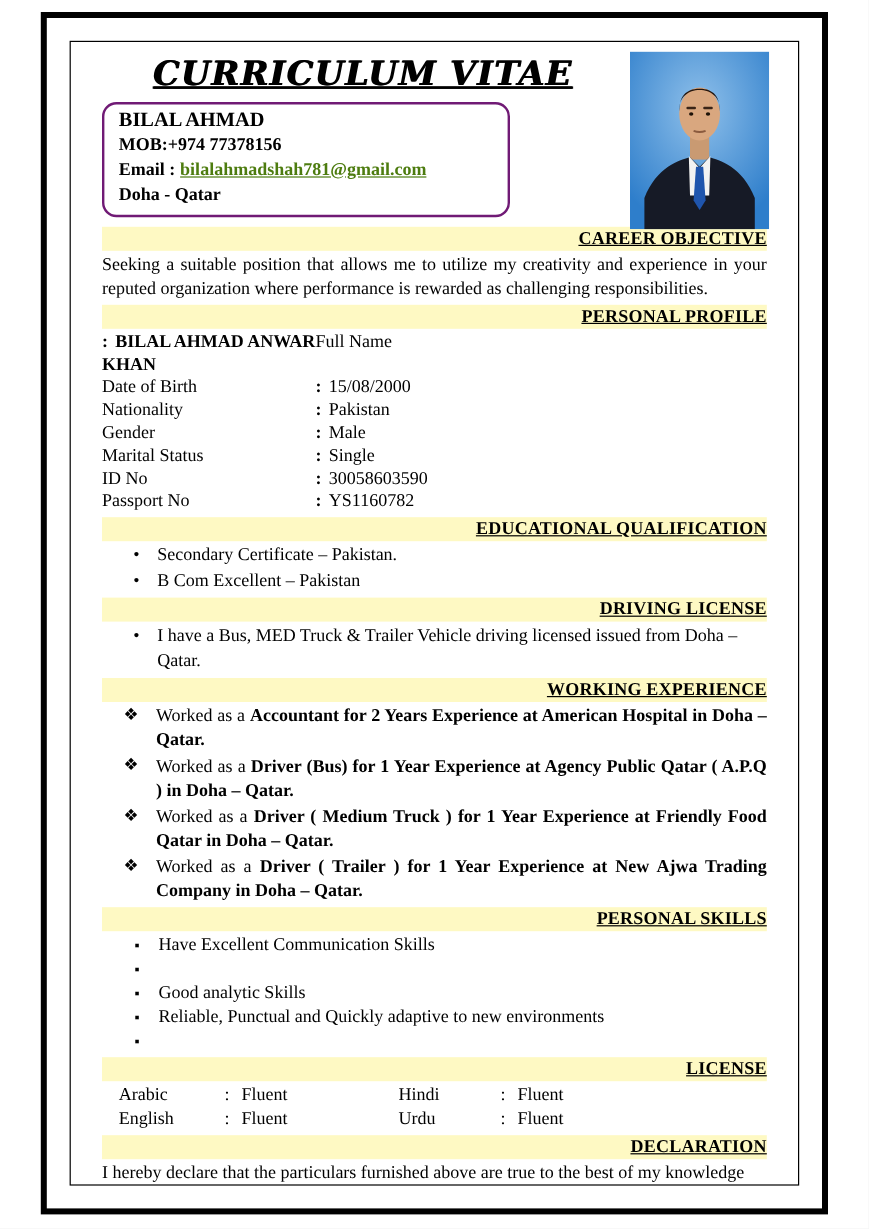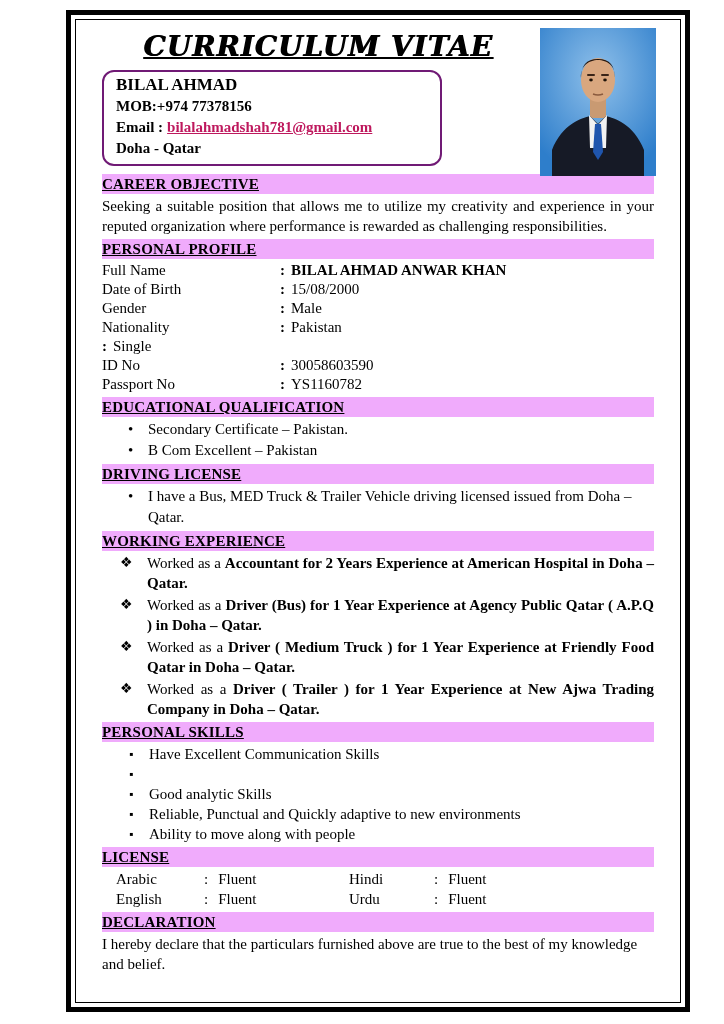--- a/index.html
+++ b/index.html
@@ -1,34 +1,34 @@
 <!DOCTYPE html>
 <html><head>
 <meta charset="utf-8">
 <style>
   * { margin:0; padding:0; box-sizing:border-box; }
   html,body { width:724px; height:1024px; }
   body { background:#e9e9e9; font-family:"Liberation Serif", serif; color:#000; }
   .page { position:relative; width:724px; height:1024px; background:#fff; overflow:hidden; }
-  .frame-outer { position:absolute; left:34px; right:34px; top:10px; bottom:12px; border:5px solid #000; padding:4px; background:#fff;margin-left:32px; }
+  .frame-outer { position:absolute; left:34px; right:34px; top:10px; bottom:12px; border:5px solid #000; padding:19px; background:#fff; }
   .frame-inner { width:100%; height:100%; border:1px solid #000; padding:10px 26px 6px; position:relative; overflow:hidden; }
 
   .cv-title { text-align:center; font-family:"DejaVu Serif", serif; font-weight:bold; font-style:italic;
     font-size:28px; line-height:34px; letter-spacing:1px; text-decoration:underline;
     text-decoration-thickness:2px; text-shadow:0.8px 0 0 #000; margin-right:120px; }
 
   .photo-wrap { position:absolute; top:8px; right:24px; width:116px; height:148px; }
   .photo-wrap svg { display:block; }
 
   .contact-box { width:340px; border:2px solid #701a75; border-radius:12px; padding:2px 12px 5px; margin-top:6px; }
   .contact-name { font-size:17px; font-weight:bold; line-height:22px; }
   .contact-line { font-size:15px; font-weight:bold; line-height:21px; }
-  .email-link { color:#be185d; text-decoration:underline; margin-left:4px; }
-
-  .sec-bar { background:#f0abfc; text-align:left; line-height:19px; margin:3px 0 2px;font-family:Liberation Serif, serif; }
+  .email-link { color:#4d7c0f; text-decoration:underline; margin-left:4px; }
+
+  .sec-bar { background:#fef9c3; text-align:right; line-height:19px; margin:3px 0 2px;font-family:Liberation Serif, serif; }
   .sec-title { font-weight:bold; text-decoration:underline; font-size:15px; letter-spacing:0.2px; }
 
   .para { font-size:15px; line-height:20px; text-align:justify; }
 
   .pp-row { display:grid; grid-template-columns:178px 1fr; font-size:15px; line-height:19px; }
   .pp-colon { font-weight:bold; margin-right:6px; }
   .bold { font-weight:bold; }
 
   .li-row { display:flex; font-size:15px; line-height:21px; }
   .li-dot { flex:0 0 20px; margin-left:26px; text-align:left; }
@@ -88,36 +88,37 @@
       <div class="sec-bar" style="margin-top:8px">
         <span class="sec-title">CAREER OBJECTIVE</span>
       </div>
       <div class="para">Seeking a suitable position that allows me to utilize my creativity and experience in your reputed organization where performance is rewarded as challenging responsibilities.</div>
 
       <div class="sec-bar">
         <span class="sec-title">PERSONAL PROFILE</span>
       </div>
       <div>
         <div class="pp-row">
+          <span><span class="pp-colon">:</span><span class="bold">BILAL AHMAD ANWAR KHAN</span></span>
           <span>Full Name</span>
-          <span><span class="pp-colon">:</span><span class="bold">BILAL AHMAD ANWAR KHAN</span></span>
         </div>
         <div class="pp-row">
           <span>Date of Birth</span>
           <span><span class="pp-colon">:</span><span>15/08/2000</span></span>
         </div>
         <div class="pp-row">
+          <span>Nationality</span>
+          <span><span class="pp-colon">:</span><span>Pakistan</span></span>
+        </div>
+        <div class="pp-row">
           <span>Gender</span>
           <span><span class="pp-colon">:</span><span>Male</span></span>
         </div>
         <div class="pp-row">
-          <span>Nationality</span>
-          <span><span class="pp-colon">:</span><span>Pakistan</span></span>
-        </div>
-        <div class="pp-row">
+          <span>Marital Status</span>
           <span><span class="pp-colon">:</span><span>Single</span></span>
         </div>
         <div class="pp-row">
           <span>ID No</span>
           <span><span class="pp-colon">:</span><span>30058603590</span></span>
         </div>
         <div class="pp-row">
           <span>Passport No</span>
           <span><span class="pp-colon">:</span><span>YS1160782</span></span>
         </div>
@@ -183,21 +184,20 @@
         <div class="skill-row">
           <span class="skill-bullet">▪</span>
           <span>Good analytic Skills</span>
         </div>
         <div class="skill-row">
           <span class="skill-bullet">▪</span>
           <span>Reliable, Punctual and Quickly adaptive to new environments</span>
         </div>
         <div class="skill-row">
           <span class="skill-bullet">▪</span>
-          <span>Ability to move along with people</span>
         </div>
       </div>
 
       <div class="sec-bar">
         <span class="sec-title">LICENSE</span>
       </div>
       <div>
         <div class="lang-row">
           <span>Arabic</span>
           <span><span class="lang-colon">:</span><span>Fluent</span></span>

